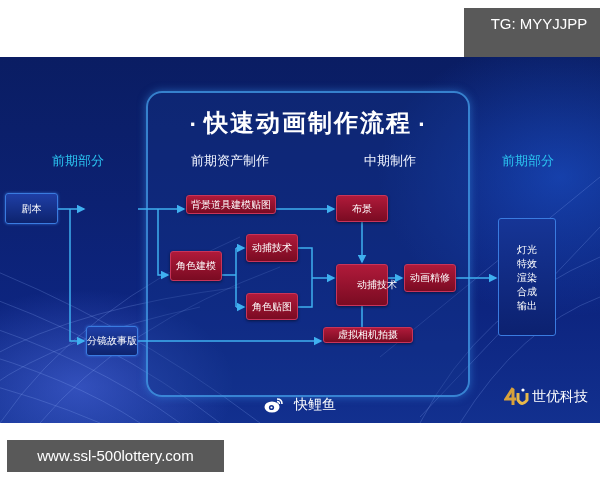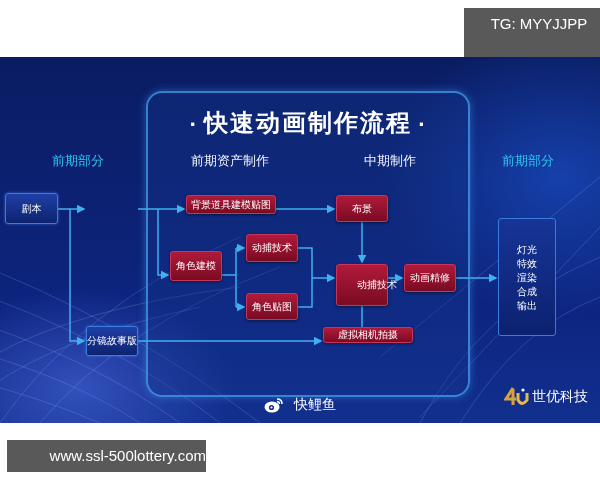--- a/index.html
+++ b/index.html
@@ -1,20 +1,20 @@
 <!DOCTYPE html>
 <html><head>
 <meta charset="utf-8">
 <style>
   html, body { margin: 0; padding: 0; }
   body { width: 600px; height: 480px; background: #ffffff; position: relative; overflow: hidden;
          font-family: "DejaVu Sans", sans-serif; }
   .tag { position: absolute; background: #595959; color: #ffffff; font-family: "Liberation Sans", sans-serif; }
   .tag-top { left: 464px; top: 8px; width: 128px; height: 50px; line-height: 32px; font-size: 15px; text-align: center; padding-left: 11px; }
-  .tag-bottom { left: 7px; top: 440px; width: 199px; height: 32px; line-height: 32px; font-size: 15px; text-align: right; }
+  .tag-bottom { left: 7px; top: 440px; width: 217px; height: 32px; line-height: 32px; font-size: 15px; text-align: center; }
 
   .canvas { position: absolute; left: 0; top: 57px; width: 600px; height: 366px; overflow: hidden;
     background:
       radial-gradient(ellipse 220px 140px at 80px 330px, rgba(80,110,230,0.55), transparent 70%),
       radial-gradient(ellipse 260px 200px at 560px 120px, rgba(30,90,220,0.55), transparent 70%),
       linear-gradient(180deg, #0a1d63 0%, #0c2172 40%, #0d2580 70%, #12308f 100%); }
   .canvas svg.bg { position: absolute; left: 0; top: 0; }
 
   .main-panel { position: absolute; left: 146px; top: 34px; width: 320px; height: 302px;
     border: 2px solid rgba(70,160,235,0.75); border-radius: 16px;

